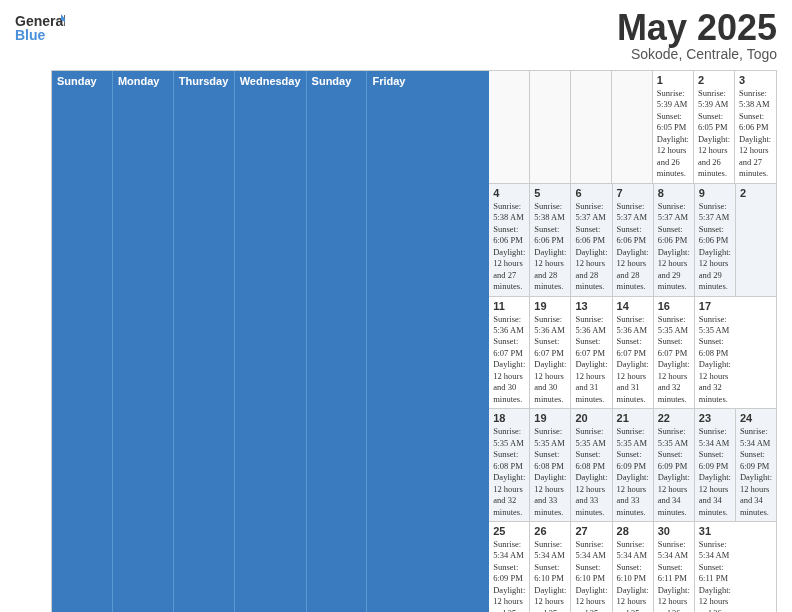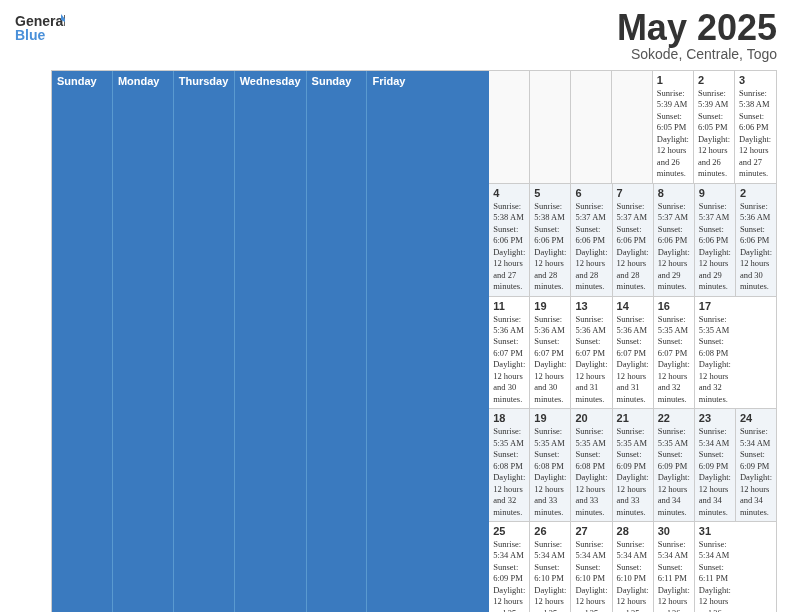--- a/index.html
+++ b/index.html
@@ -192,24 +192,20 @@
           </div>
           <div class="cal-cell shaded">
             <span class="day-num">9</span>
             <div class="day-info">Sunrise: 5:37 AM
 Sunset: 6:06 PM
 Daylight: 12 hours
 and 29 minutes.</div>
           </div>
           <div class="cal-cell shaded">
             <span class="day-num">2</span>
-            <div class="day-info">Sunrise: 5:36 AM
-Sunset: 6:06 PM
-Daylight: 12 hours
-and 30 minutes.</div>
           </div>
         </div>
         <div class="cal-row">
           <div class="cal-cell">
             <span class="day-num">11</span>
             <div class="day-info">Sunrise: 5:36 AM
 Sunset: 6:07 PM
 Daylight: 12 hours
 and 30 minutes.</div>
           </div>

